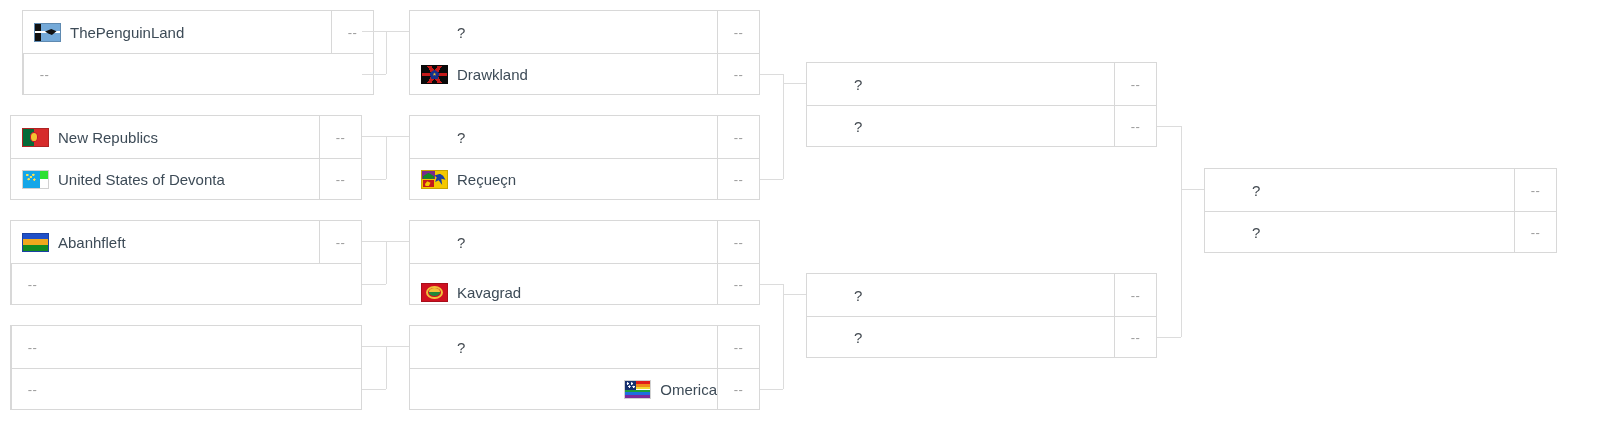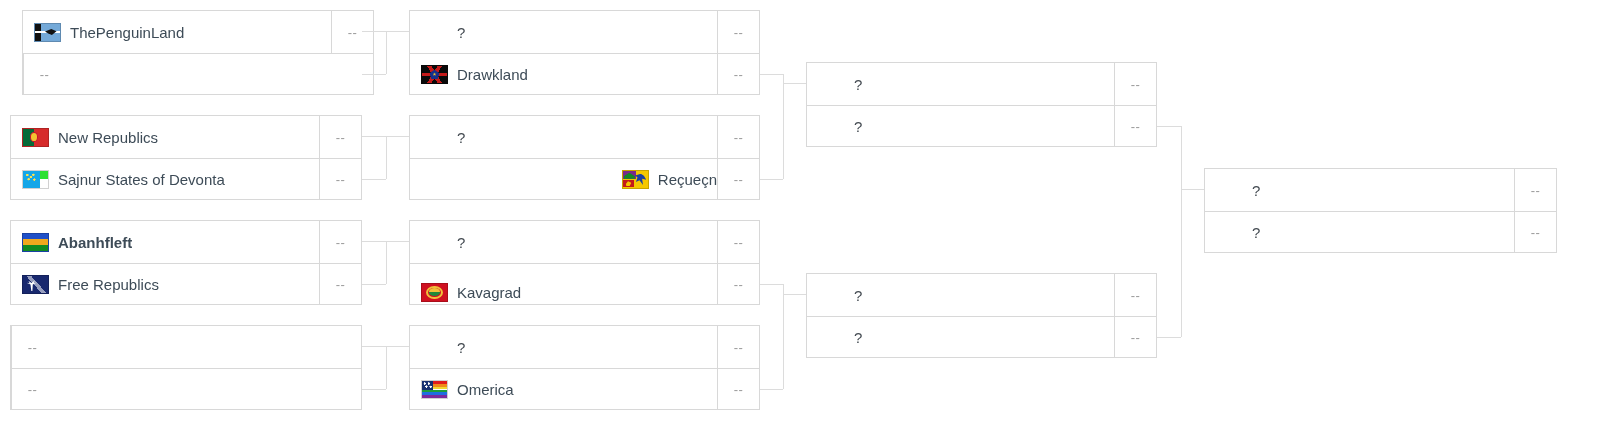--- a/index.html
+++ b/index.html
@@ -148,44 +148,37 @@
         </div>
         <div class="score">--</div>
       </div>
       <div class="row">
         <div class="team" style="width: 310px;">
           <span class="flag f-devonta">
             <i class="cyan"></i>
             <i class="green"></i>
             <i class="stars"></i>
           </span>
-          <span class="name">Sajnur States of Devonta</span>
+          <span class="name">United States of Devonta</span>
         </div>
         <div class="score">--</div>
       </div>
     </div>
     <div class="match" style="left: 10px; top: 220px; width: 352px; height: 85px;">
       <div class="row">
-        <div class="team" style="width: 310px; font-weight: bold;">
+        <div class="team" style="width: 310px;">
           <span class="flag f-abanh">
             <i class="mid"></i>
             <i class="bot"></i>
           </span>
           <span class="name">Abanhfleft</span>
         </div>
         <div class="score">--</div>
       </div>
       <div class="row">
-        <div class="team" style="width: 310px;">
-          <span class="flag f-freerep">
-            <i class="diag"></i>
-            <i class="palm"></i>
-          </span>
-          <span class="name">Free Republics</span>
-        </div>
         <div class="score">--</div>
       </div>
     </div>
     <div class="match" style="left: 10px; top: 325px; width: 352px; height: 85px;">
       <div class="row">
         <div class="score">--</div>
       </div>
       <div class="row">
         <div class="score">--</div>
       </div>
@@ -212,21 +205,21 @@
     </div>
     <div class="match" style="left: 409px; top: 115px; width: 351px; height: 85px;">
       <div class="row">
         <div class="team" style="width: 309px;">
           <span class="flag blank"></span>
           <span class="name unknown">?</span>
         </div>
         <div class="score">--</div>
       </div>
       <div class="row">
-        <div class="team" style="width: 309px; justify-content: flex-end;">
+        <div class="team" style="width: 309px;">
           <span class="flag f-recuecn">
             <i class="left"></i>
             <i class="purple"></i>
             <i class="chev"></i>
             <i class="red"></i>
             <i class="lion"></i>
             <i class="bird"></i>
           </span>
           <span class="name">Reçueçn</span>
         </div>
@@ -254,21 +247,21 @@
     </div>
     <div class="match" style="left: 409px; top: 325px; width: 351px; height: 85px;">
       <div class="row">
         <div class="team" style="width: 309px;">
           <span class="flag blank"></span>
           <span class="name unknown">?</span>
         </div>
         <div class="score">--</div>
       </div>
       <div class="row">
-        <div class="team" style="width: 309px;">
+        <div class="team" style="width: 309px; justify-content: flex-end;">
           <span class="flag f-omerica">
             <i class="s s1"></i>
             <i class="s s2"></i>
             <i class="s s3"></i>
             <i class="s s4"></i>
             <i class="s s5"></i>
             <i class="s s6"></i>
             <i class="canton"></i>
           </span>
           <span class="name">Omerica</span>

